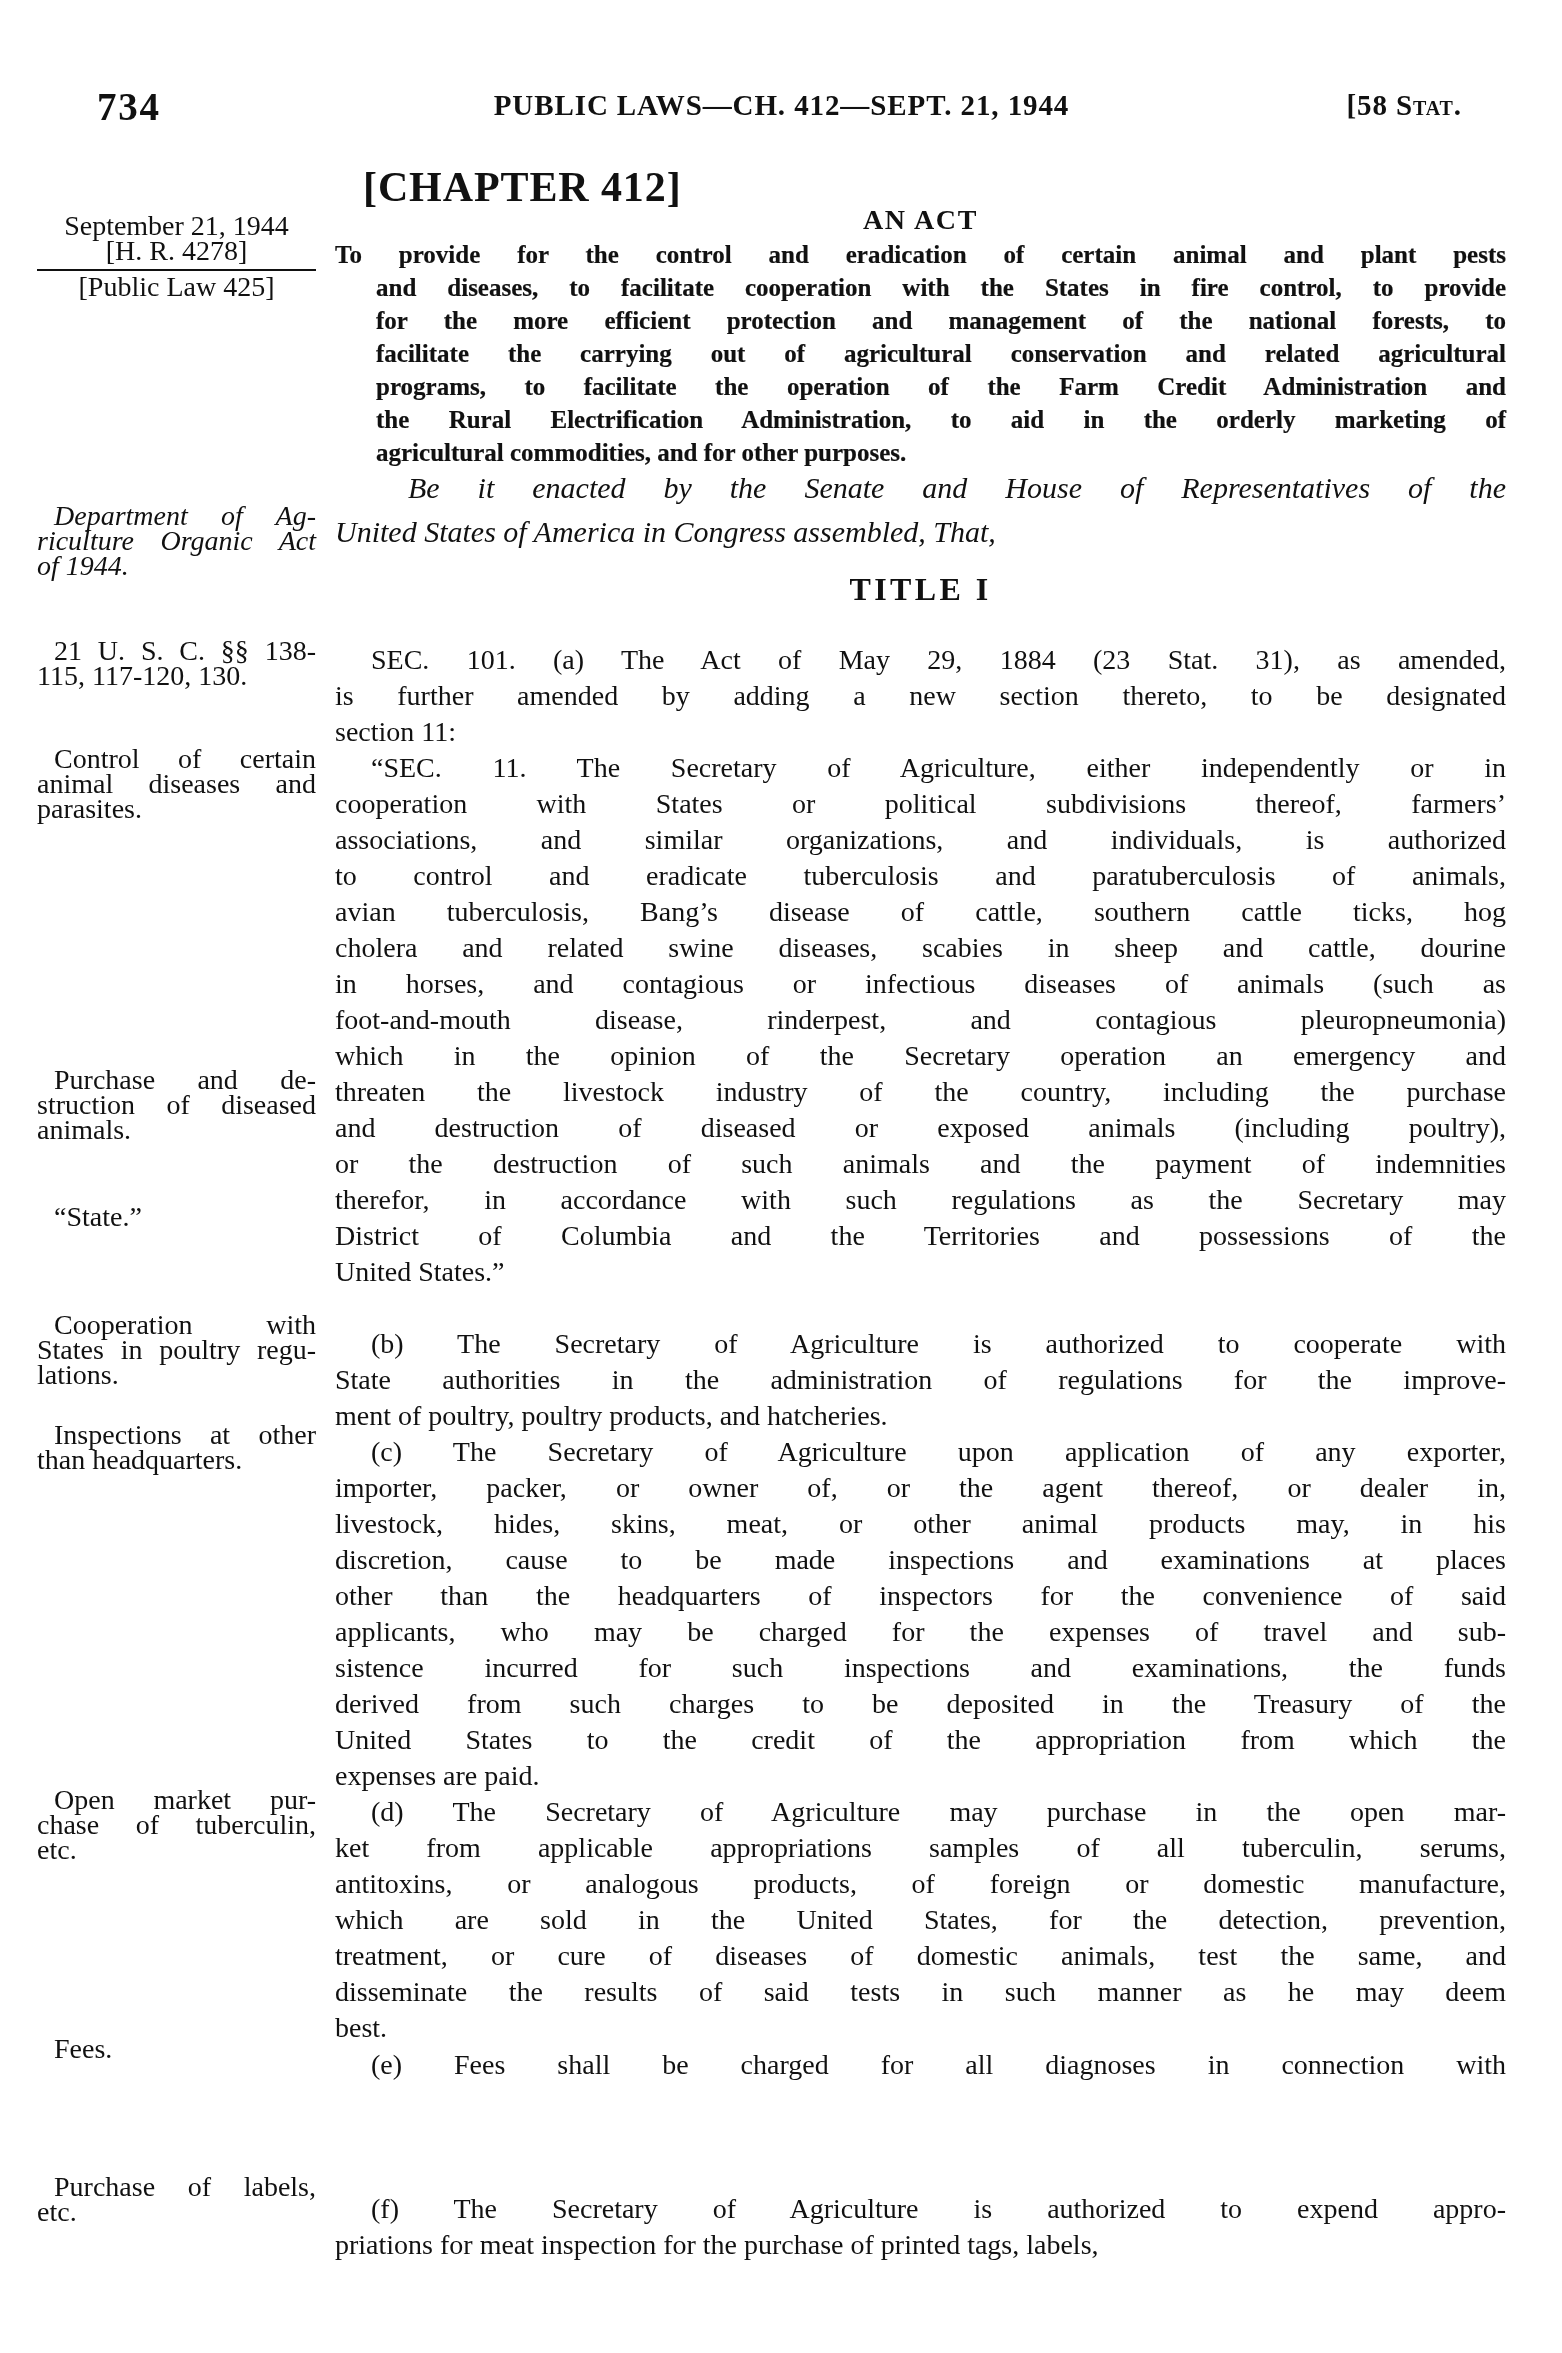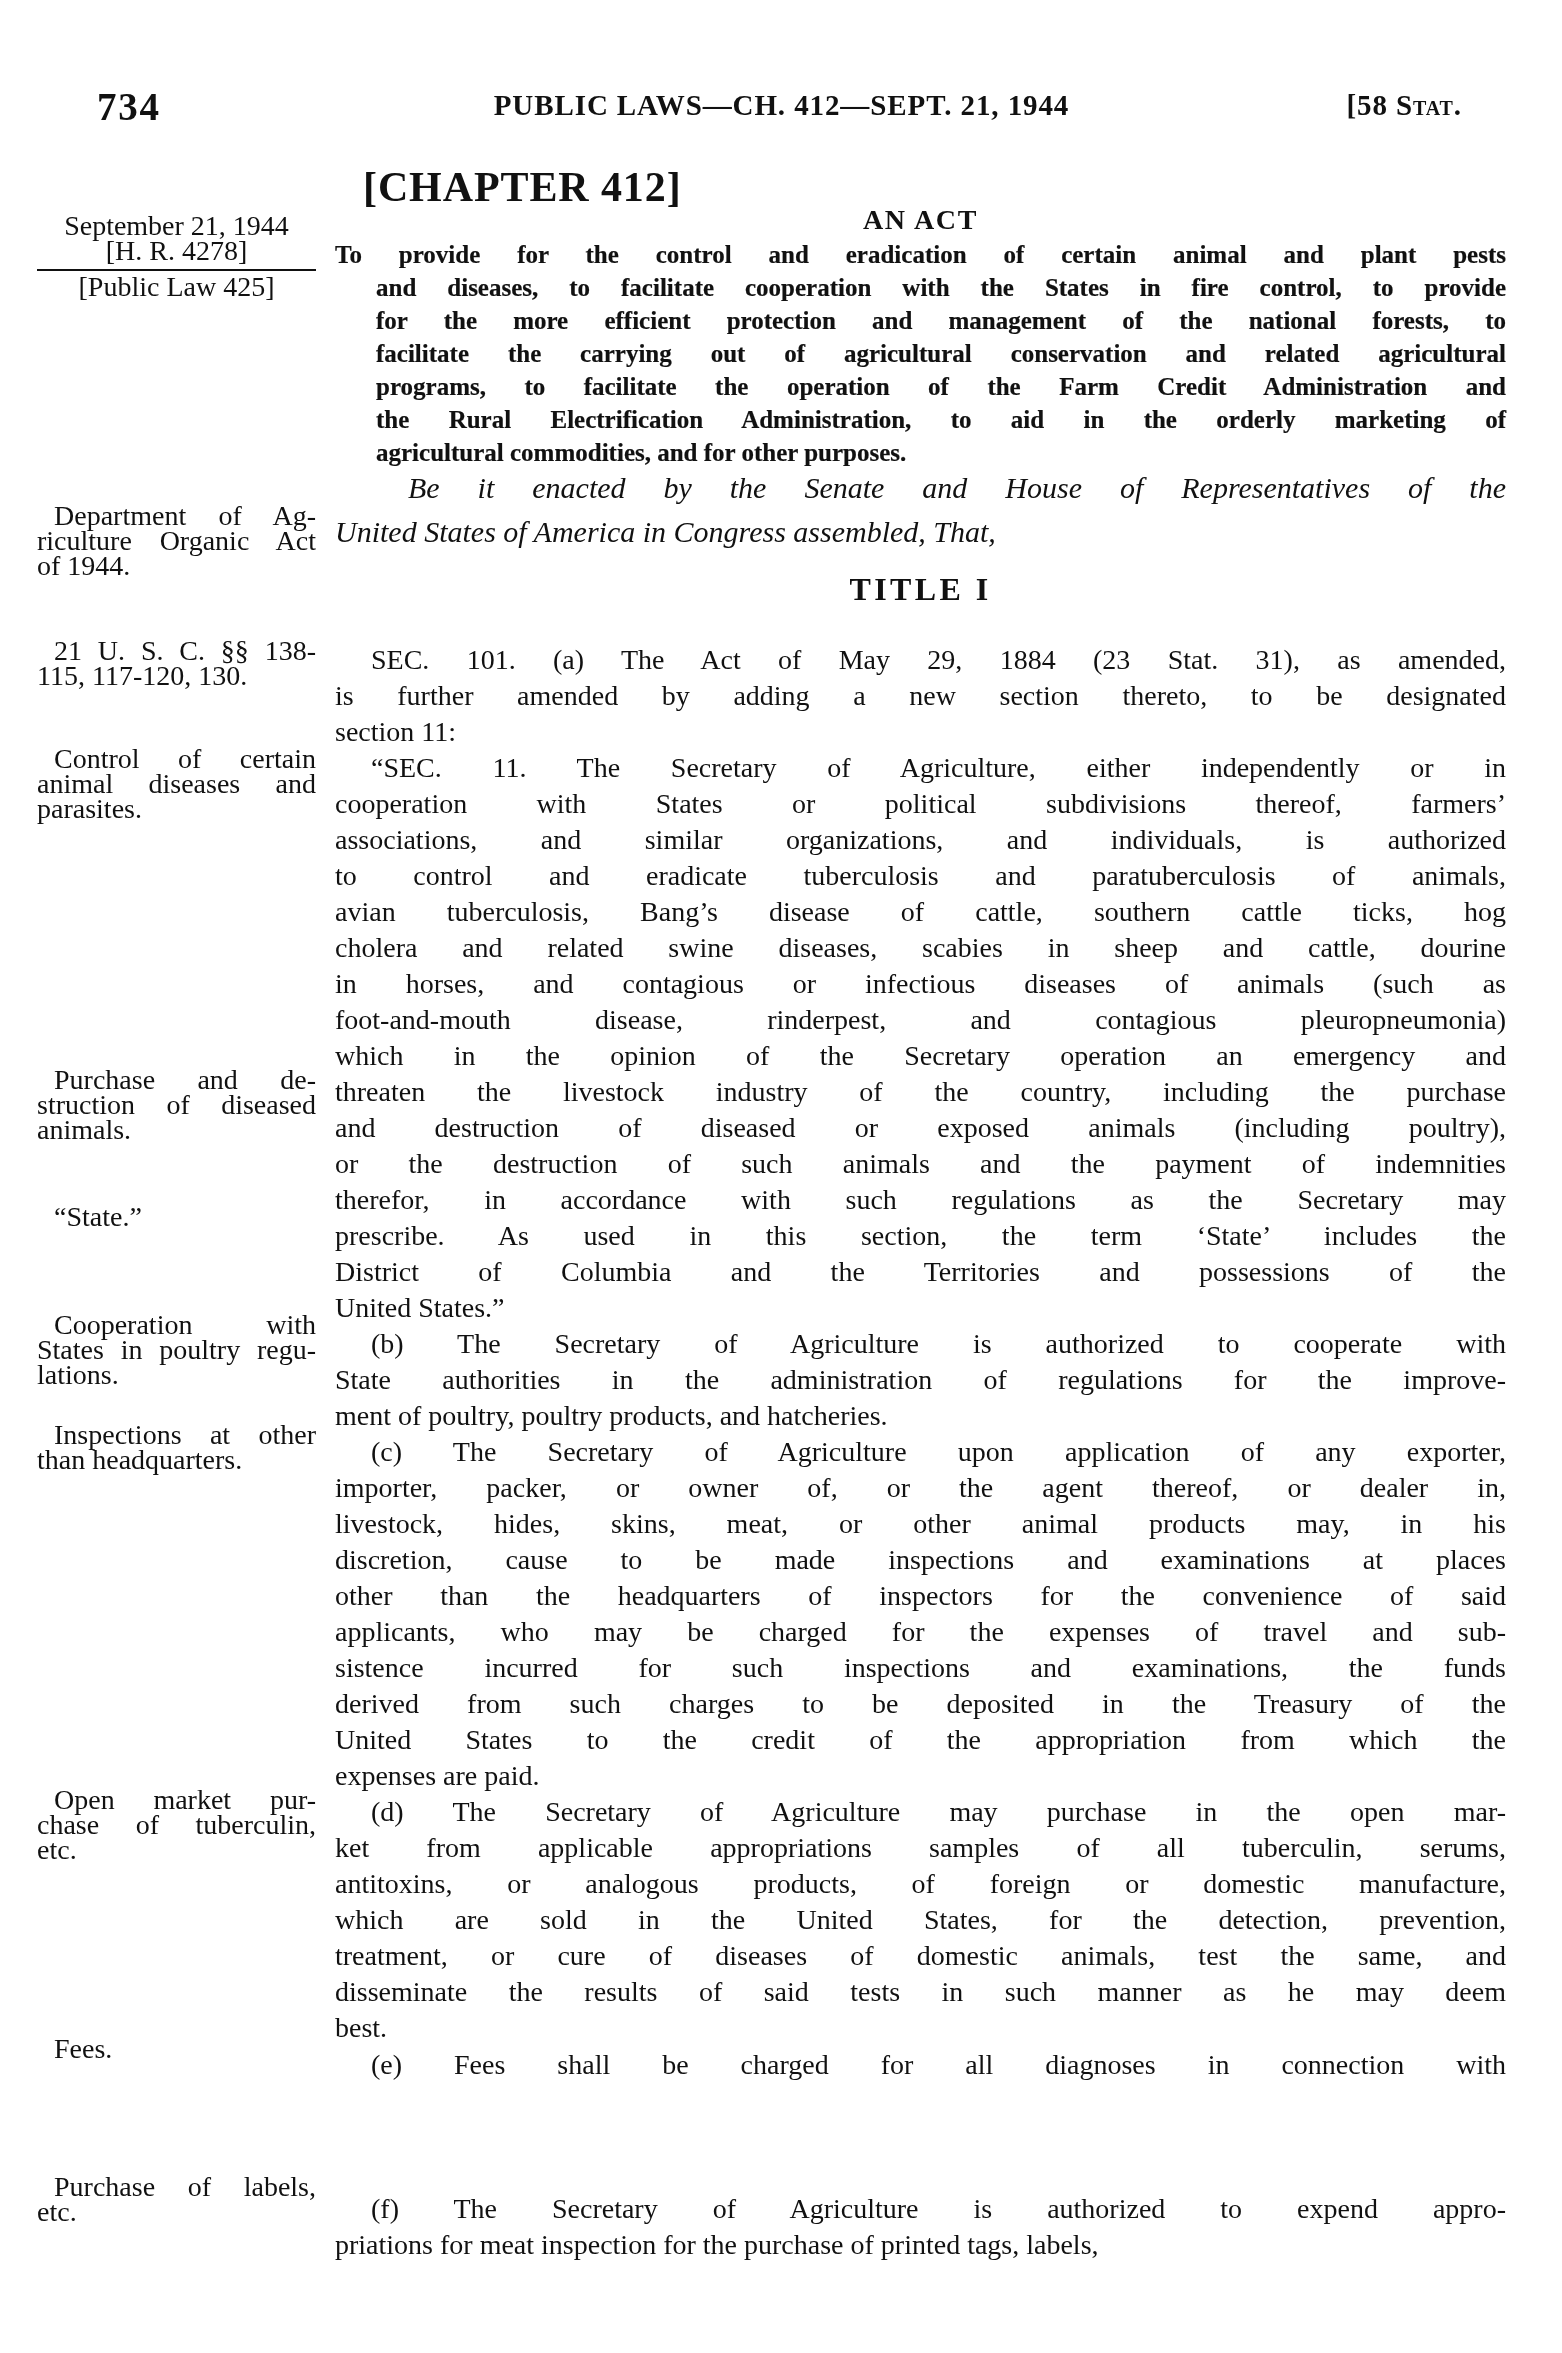--- a/index.html
+++ b/index.html
@@ -37,21 +37,21 @@
   .p-c{top:1434px;}
   .p-d{top:1794px;}
   .p-e{top:2047px;}
   .p-f{top:2191px;}
   
   .note{left:37px;width:279px;font-size:28px;line-height:25px;}
   .note .tl-indent{text-indent:17px;}
   .note-date{top:213px;text-align:center;}
   .note-date .dline{text-align:center;}
   .note-rule{border:none;border-top:2.6px solid #111;margin:6px 0 3.4px 0;}
-  .n-organic{top:503px;}
+  .n-organic{top:503px;font-style:italic;}
   .n-usc{top:638px;}
   .n-control{top:746px;}
   .n-purchase{top:1067px;}
   .n-state{top:1204px;}
   .n-coop{top:1312px;}
   .n-inspect{top:1422px;}
   .n-openmkt{top:1787px;}
   .n-fees{top:2036px;}
   .n-labels{top:2174px;}
 </style>
@@ -94,21 +94,20 @@
     <div class="tl">to control and eradicate tuberculosis and paratuberculosis of animals,</div>
     <div class="tl">avian tuberculosis, Bang’s disease of cattle, southern cattle ticks, hog</div>
     <div class="tl">cholera and related swine diseases, scabies in sheep and cattle, dourine</div>
     <div class="tl">in horses, and contagious or infectious diseases of animals (such as</div>
     <div class="tl">foot-and-mouth disease, rinderpest, and contagious pleuropneumonia)</div>
     <div class="tl">which in the opinion of the Secretary operation an emergency and</div>
     <div class="tl">threaten the livestock industry of the country, including the purchase</div>
     <div class="tl">and destruction of diseased or exposed animals (including poultry),</div>
     <div class="tl">or the destruction of such animals and the payment of indemnities</div>
     <div class="tl">therefor, in accordance with such regulations as the Secretary may</div>
-    <div class="tl">prescribe. As used in this section, the term ‘State’ includes the</div>
     <div class="tl">District of Columbia and the Territories and possessions of the</div>
     <div class="tl tl-last">United States.”</div>
   </div>
 <div class="abs bodytext p-b">
     <div class="tl tl-indent">(b) The Secretary of Agriculture is authorized to cooperate with</div>
     <div class="tl">State authorities in the administration of regulations for the improve-</div>
     <div class="tl tl-last">ment of poultry, poultry products, and hatcheries.</div>
   </div>
 <div class="abs bodytext p-c">
     <div class="tl tl-indent">(c) The Secretary of Agriculture upon application of any exporter,</div>

